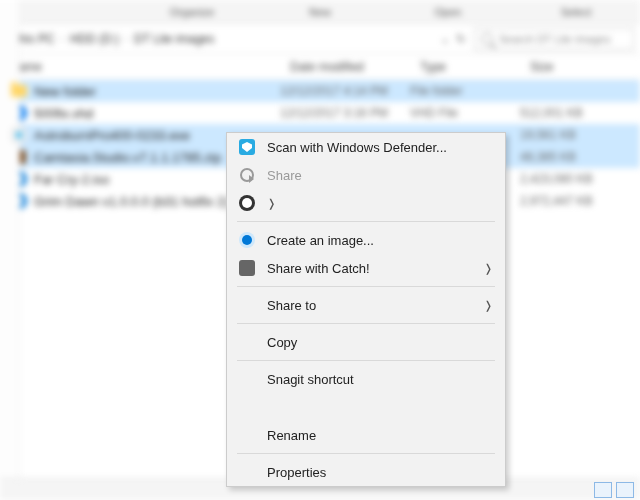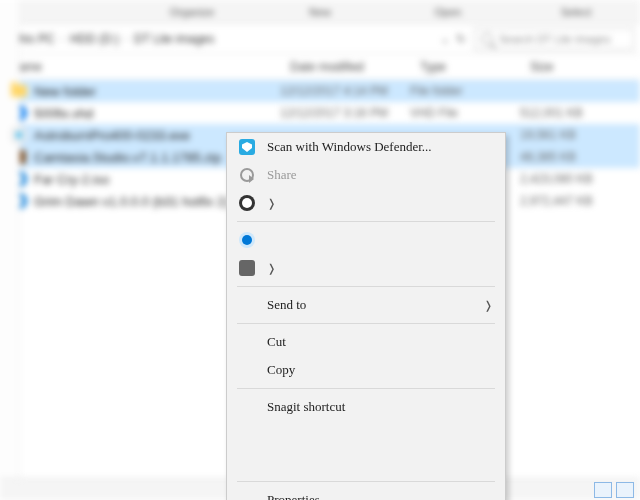--- a/index.html
+++ b/index.html
@@ -55,21 +55,21 @@
     width: 280px;
     background: #f2f2f2;
     border: 1px solid #cccccc;
     box-shadow: 3px 3px 6px rgba(0,0,0,0.2);
     font-size: 13px;
     color: #222;
     z-index: 1000;
   }
   .cm-item { height: 28px; display: flex; align-items: center; padding: 0 12px 0 10px; position: relative; }
   .cm-icon { width: 20px; height: 20px; margin-right: 10px; display:flex; align-items:center; justify-content:center; }
-  .cm-label { flex: 1; font-family: Liberation Serif, serif; }
+  .cm-label { flex: 1; }
   .cm-arrow { color: #555; font-size: 11px; }
   .cm-sep { height: 1px; background: #d9d9d9; margin: 4px 10px; }
   .cm-disabled { color: #9a9a9a; align-items: center; }
 
   .ico-defender { width:16px; height:16px; background:#29abe2; border-radius:3px; position:relative; }
   .ico-defender::after { content:""; position:absolute; inset:3px; background:#fff; clip-path: polygon(50% 0,100% 25%,100% 60%,50% 100%,0 60%,0 25%); }
   .ico-share-d { width:14px; height:14px; border:2px solid #9a9a9a; border-radius:50%; position:relative; }
   .ico-share-d::after { content:""; position:absolute; right:-2px; top:5px; width:0;height:0;border-left:5px solid #9a9a9a;border-top:4px solid transparent;border-bottom:4px solid transparent; }
   .ico-snagit { width:16px; height:16px; border-radius:50%; background:#333; position:relative; }
   .ico-snagit::after { content:""; position:absolute; inset:3px; background:#fff; border-radius:50%; }
@@ -197,51 +197,50 @@
       <span class="cm-icon">
         <span class="ico-snagit"></span>
       </span>
       <span class="cm-arrow">❭</span>
     </div>
     <div class="cm-sep"></div>
     <div class="cm-item">
       <span class="cm-icon">
         <span class="ico-create"></span>
       </span>
+      <span class="cm-label">Create an image...</span>
     </div>
     <div class="cm-item">
       <span class="cm-icon">
         <span class="ico-catch"></span>
       </span>
+      <span class="cm-label">Share with Catch!</span>
       <span class="cm-arrow">❭</span>
     </div>
     <div class="cm-sep"></div>
     <div class="cm-item">
       <span class="cm-icon"></span>
-      <span class="cm-label">Send to</span>
+      <span class="cm-label">Share to</span>
       <span class="cm-arrow">❭</span>
     </div>
     <div class="cm-sep"></div>
     <div class="cm-item">
       <span class="cm-icon"></span>
-      <span class="cm-label">Cut</span>
-    </div>
-    <div class="cm-item">
-      <span class="cm-icon"></span>
       <span class="cm-label">Copy</span>
     </div>
     <div class="cm-sep"></div>
     <div class="cm-item">
       <span class="cm-icon"></span>
       <span class="cm-label">Snagit shortcut</span>
     </div>
     <div class="cm-item">
       <span class="cm-icon"></span>
     </div>
     <div class="cm-item">
       <span class="cm-icon"></span>
+      <span class="cm-label">Rename</span>
     </div>
     <div class="cm-sep"></div>
     <div class="cm-item">
       <span class="cm-icon"></span>
       <span class="cm-label">Properties</span>
     </div>
   </div>
 
 </body></html>

